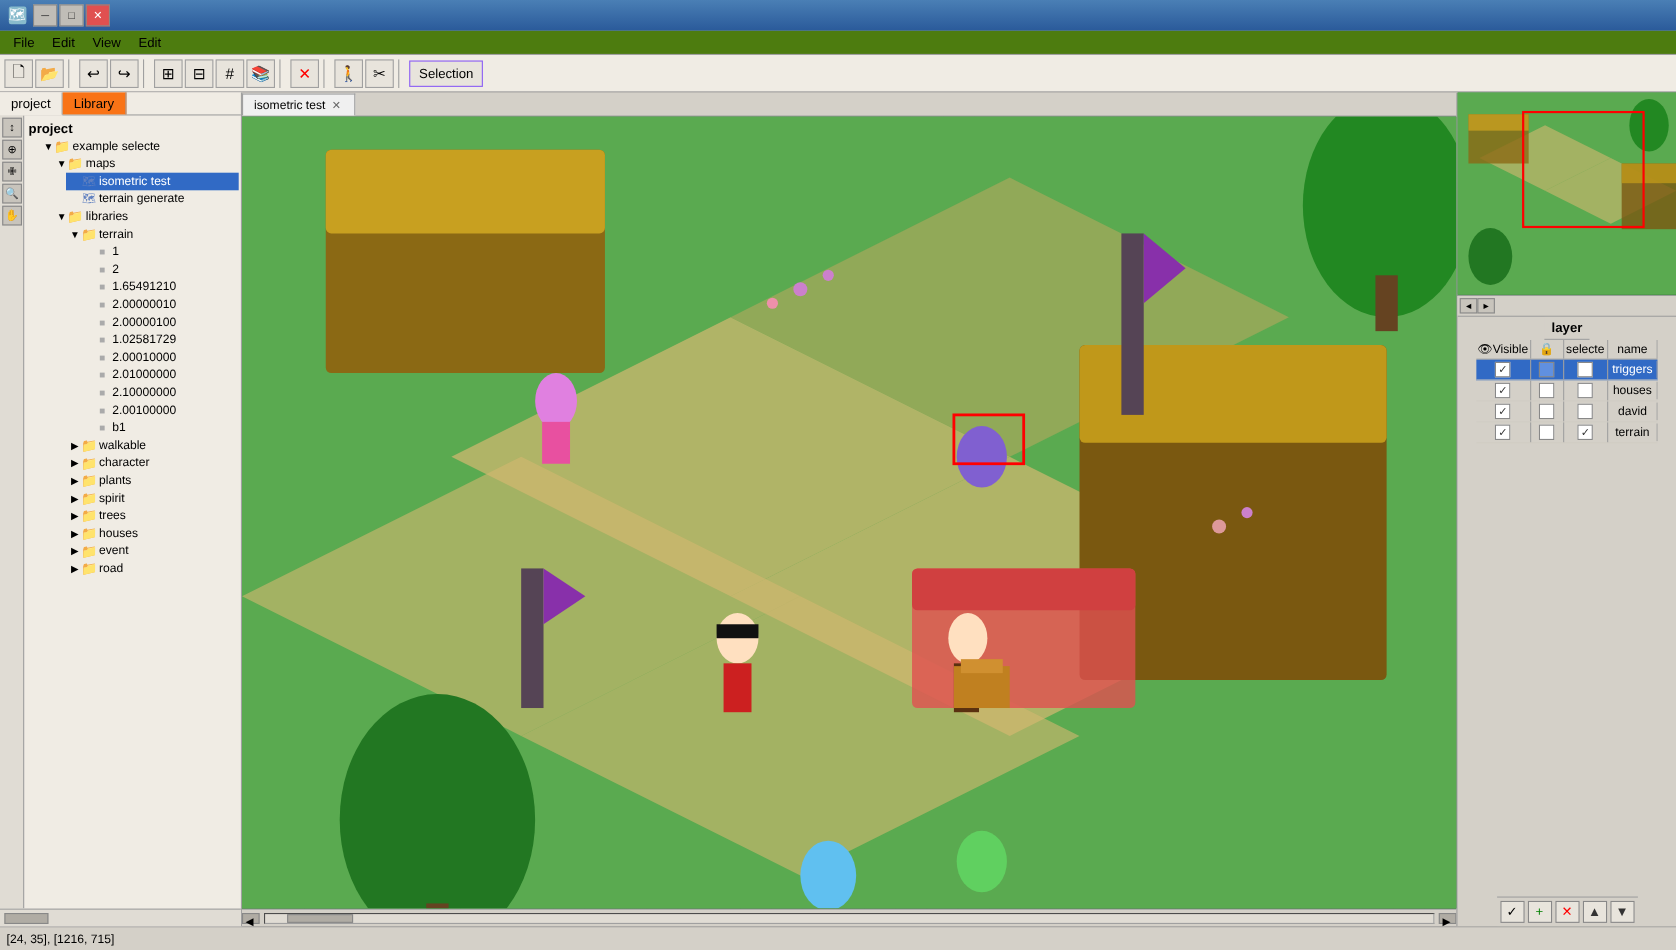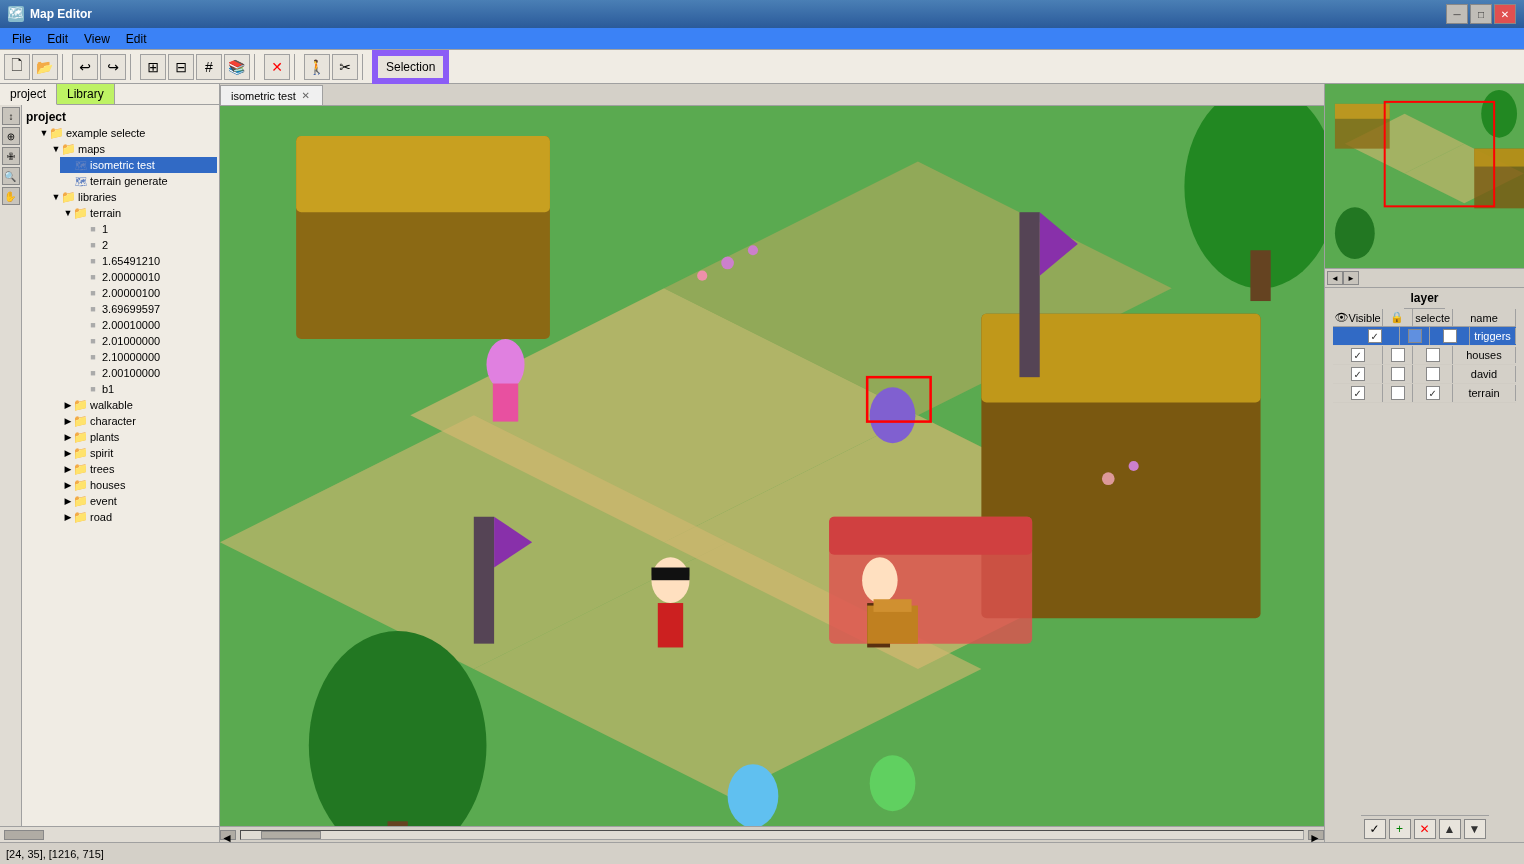--- a/index.html
+++ b/index.html
@@ -21,21 +21,21 @@
       width: 22px; height: 20px; background: #c0bdb7;
       border: 1px solid #888; cursor: pointer;
       display: flex; align-items: center; justify-content: center;
       font-size: 10px; color: #333;
     }
     .titlebar-btn.close { background: #e05050; color: white; }
 
     
     #menubar {
       height: 22px;
-      background: #3b82f6;
+      background: #4d7c0f;
       border-bottom: 1px solid #a0a0a0;
       display: flex;
       align-items: center;
       padding: 4px 4px;
     }
     .menu-item {
       padding: 2px 8px;
       cursor: pointer;
       font-size: 12px;
     }
@@ -55,21 +55,21 @@
       background: #e8e4dc;
       border: 1px solid #a0a0a0;
       cursor: pointer;
       display: flex; align-items: center; justify-content: center;
       font-size: 14px;
     }
     .toolbar-separator { width: 6px; height: 26px; border-left: 1px solid #a0a0a0; margin: 0 2px; }
     .toolbar-label {
       padding: 4px 8px;
       background: #e8e4dc;
-      border: 6px solid #8b5cf6;
+      border: 1px solid #8b5cf6;
       font-size: 12px;
     }
 
     
     #main {
       display: flex;
       height: calc(864px - 28px - 22px - 34px - 22px);
     }
 
     
@@ -80,21 +80,21 @@
       display: flex;
       flex-direction: column;
     }
     #panel-tabs {
       display: flex;
       border-bottom: 1px solid #a0a0a0;
     }
     .panel-tab {
       padding: 3px 10px;
       cursor: pointer;
-      background: #bef264;
+      background: #f97316;
       border-right: 1px solid #a0a0a0;
       font-size: 12px;
     }
     .panel-tab.active {
       background: #f0ece4;
       border-bottom: 1px solid #f0ece4;
       margin-bottom: -1px;
     }
     .left-tool-btn {
       width: 18px; height: 18px;
@@ -281,21 +281,21 @@
     .col-visible { width: 50px; }
     .col-lock { width: 30px; }
     .col-select { width: 40px; }
     .col-name { flex: 1; }
     .layer-row {
       display: flex;
       border-bottom: 1px solid #d0ccc4;
       font-size: 11px;
       align-items: center;
     }
-    .layer-row.active { background: #316ac5; color: white; padding-left: 17px; }
+    .layer-row.active { background: #316ac5; color: white; }
     .layer-check {
       width: 14px; height: 14px;
       border: 1px solid #888;
       background: white;
       display: flex; align-items: center; justify-content: center;
       font-size: 10px;
       cursor: pointer;
     }
     .layer-check.checked::after { content: '✓'; color: #333; }
     .layer-name { padding: 2px 4px; }
@@ -358,21 +358,20 @@
       flex: 1;
       overflow: auto;
       padding: 4px 2px;
     }
   </style>
 </head>
 <body>
 
 <div id="titlebar">
   <div id="titlebar-icon">🗺</div>
-  <span id="titlebar-title">Map Editor</span>
   <div id="titlebar-controls">
     <div class="titlebar-btn">─</div>
     <div class="titlebar-btn">□</div>
     <div class="titlebar-btn close">✕</div>
   </div>
 </div>
 
 <div id="menubar">
   <div class="menu-item">File</div>
   <div class="menu-item">Edit</div>
@@ -474,21 +473,21 @@
           <span>2.00000010</span>
         </div>
         <div class="tree-item tree-indent-4">
           <span class="expand"> </span>
           <span class="icon" style="color:#aaa;font-size:9px;">■</span>
           <span>2.00000100</span>
         </div>
         <div class="tree-item tree-indent-4">
           <span class="expand"> </span>
           <span class="icon" style="color:#aaa;font-size:9px;">■</span>
-          <span>3.69699597</span>
+          <span>1.02581729</span>
         </div>
         <div class="tree-item tree-indent-4">
           <span class="expand"> </span>
           <span class="icon" style="color:#aaa;font-size:9px;">■</span>
           <span>2.00010000</span>
         </div>
         <div class="tree-item tree-indent-4">
           <span class="expand"> </span>
           <span class="icon" style="color:#aaa;font-size:9px;">■</span>
           <span>2.01000000</span>

